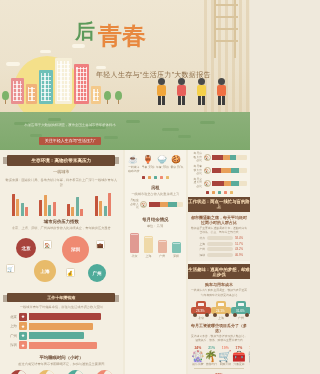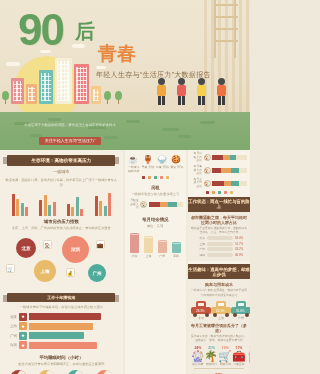--- a/index.html
+++ b/index.html
@@ -50,21 +50,21 @@
     position:absolute; left:0; top:2px;
     font-size:44px; font-weight:bold; color:#63a05f; letter-spacing:-2px;
     line-height:1; text-shadow:1px 1px 0 #e3d9bd;
   }
   .thou {
     position:absolute; left:57px; top:12px;
     font-size:20px; font-weight:bold; color:#5d9a5a;
   }
   .tqc {
     position:absolute; left:80px; top:14px;
-    font-size:19px; font-weight:bold; color:#e8883f;margin-top:21px;
+    font-size:24px; font-weight:bold; color:#e8883f;
   }
   .trow2 {
     position:absolute; left:54px; top:36px;
     font-size:21px; font-weight:bold; color:#d8703a;
   }
   .trow2 .grn { color:#5d9a5a; }
   .subtitle {
     position:absolute; left:78px; top:64px;
     font-size:7px; color:#8a6a45; letter-spacing:.3px; white-space:nowrap;
   }
@@ -242,21 +242,20 @@
           <div class="can"></div>
           <div class="trk"></div>
         </div>
       <div class="tree" style="left:115px">
           <div class="can"></div>
           <div class="trk"></div>
         </div>
     </div>
 
     <div class="title-wrap">
-      <div class="t90">90</div>
       <div class="thou">后</div>
       <div class="tqc">青春</div>
       <div class="subtitle">年轻人生存与“生活压力”大数据报告</div>
     </div>
 
     <div class="people">
       <div class="per">
         <div class="head"></div>
           <div class="body" style="background:#f0a63c"></div>
           <div class="legL"></div>

